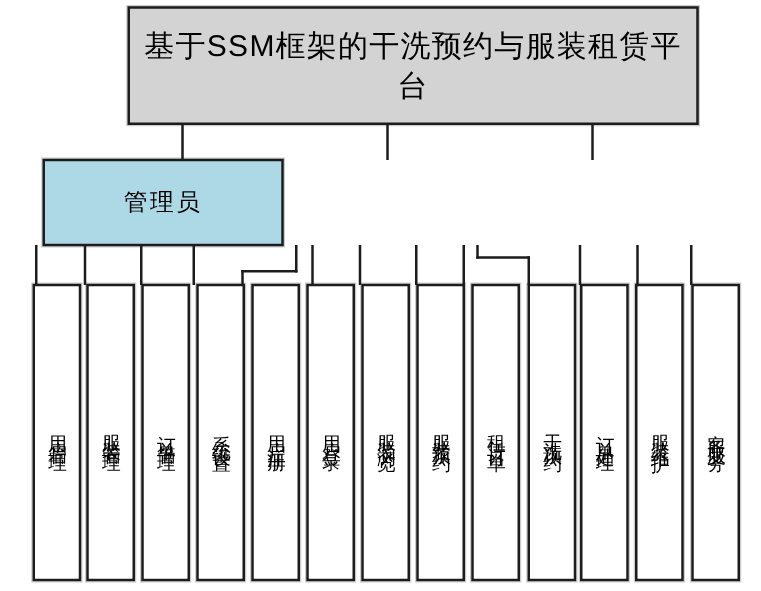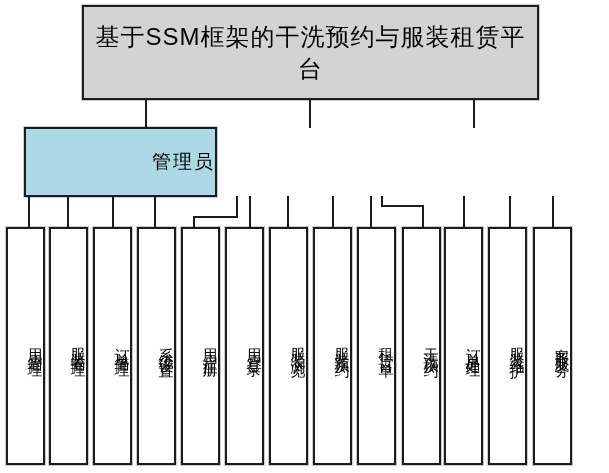--- a/index.html
+++ b/index.html
@@ -8,34 +8,35 @@
     background:var(--bg,#fff);
     font-family:"Liberation Sans","DejaVu Sans",sans-serif;
     color:var(--text,#000);
     overflow:hidden;
   }
   .stage{position:relative;width:609px;height:473px;}
   .box{
     position:absolute;
     box-sizing:border-box;
     border:2px solid var(--border,#1c1c1c);
-    display:flex;align-items:center;justify-content:flex-end;
+    display:flex;align-items:center;justify-content:center;
     box-shadow:0 0 0 1px #cccccc;
+    margin-left:20px;
   }
   .root{
     left:82px;top:5px;width:457px;height:95px;
     background:var(--root-fill,#d3d3d3);
     font-size:24px;letter-spacing:1px;text-align:center;
   }
   .branch{
     top:127px;height:70px;
     background:var(--branch-fill,#add8e6);
     font-size:19px;letter-spacing:2px;
   }
-  .branch.admin{left:24px;width:193px;}
+  .branch.admin{left:14px;width:193px;}
   .branch.user{left:213px;width:193px;}
   .branch.staff{left:413px;width:190px;}
   .leaf{
     top:227px;width:39px;height:238px;
     background:var(--leaf-fill,#fff);
   }
   .vtext{
     writing-mode:vertical-rl;
     text-orientation:upright;
     font-size:15px;

